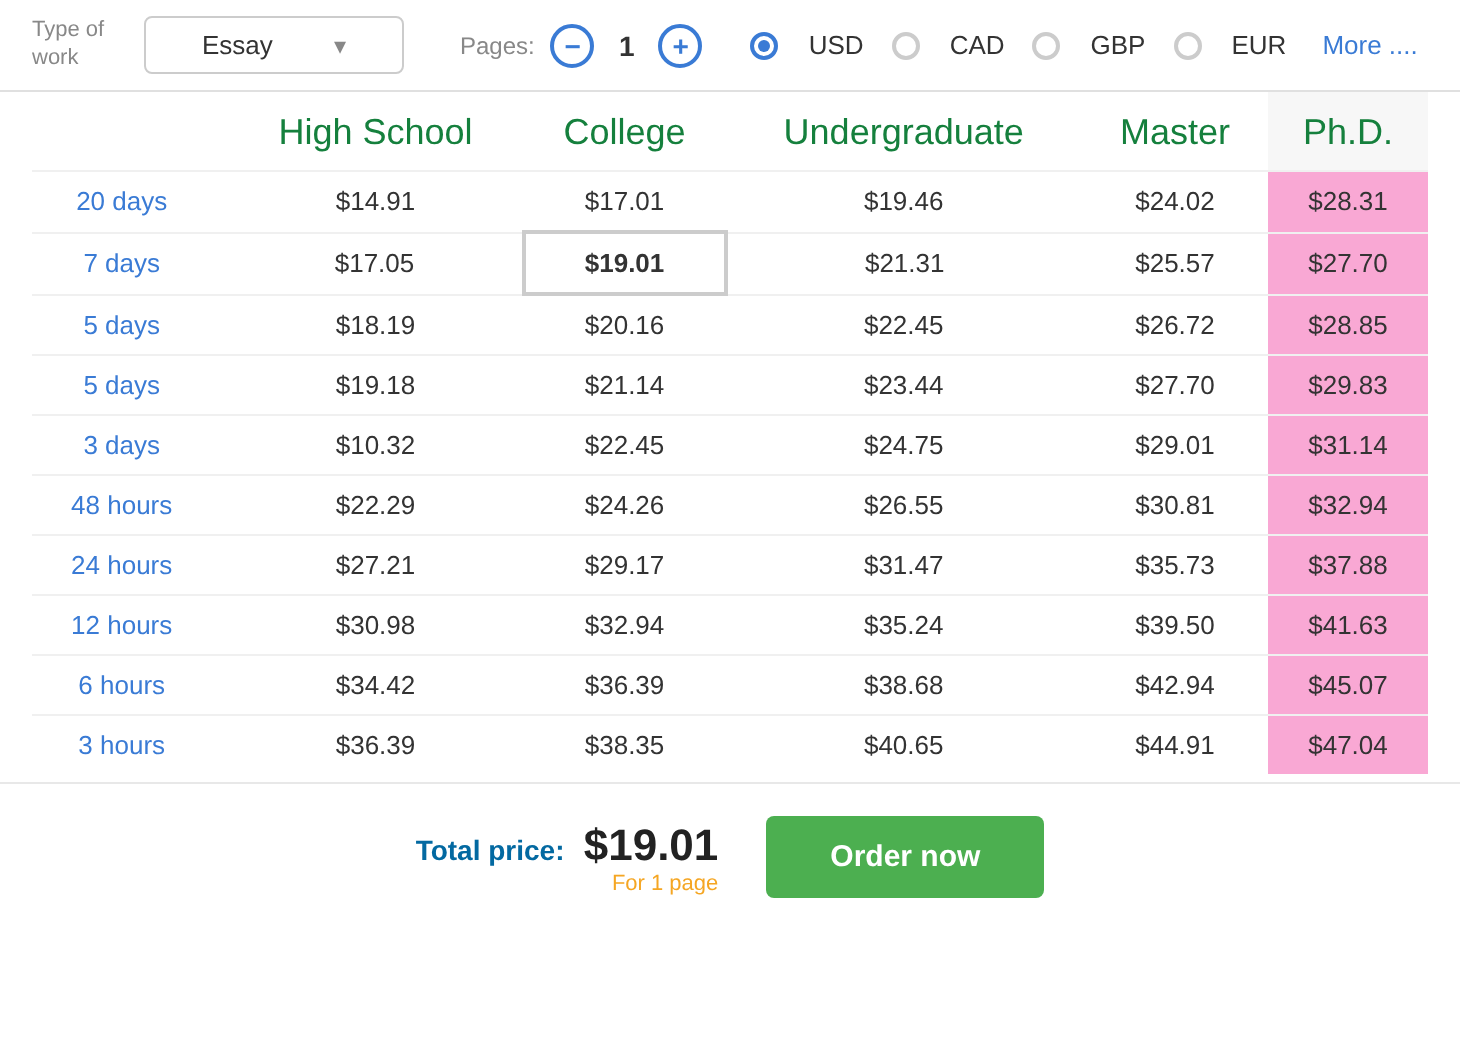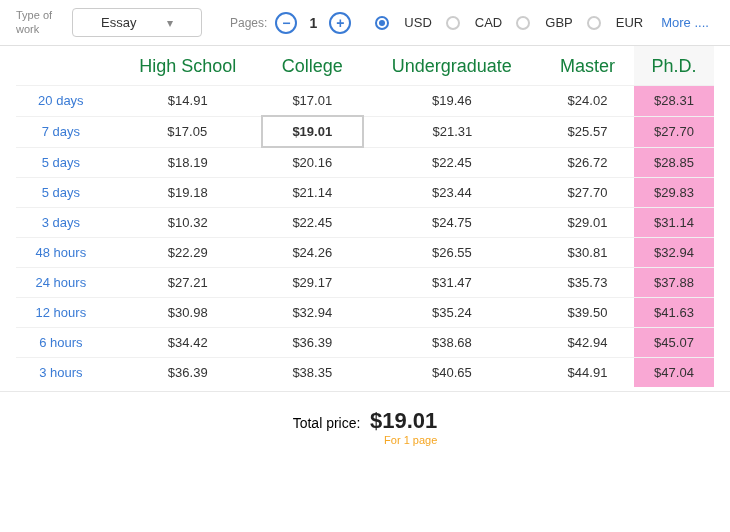--- a/index.html
+++ b/index.html
@@ -145,22 +145,22 @@
       gap: 24px;
       padding: 16px 0 12px;
       border-top: 1px solid #e8e8e8;
       margin-top: 4px;
     }
     .total-section {
       text-align: right;
     }
     .total-label {
       font-size: 14px;
-      color: #000000;
-      font-weight: normal;
+      color: #0369a1;
+      font-weight: bold;
     }
     .total-subtext {
       font-size: 11px;
       color: #f5a623;
     }
     .total-price {
       font-size: 22px;
       font-weight: bold;
       color: #222;
       margin-left: 6px;
@@ -314,13 +314,14 @@
       </tbody>
   </table>
 </div>
 
 <div class="footer">
   <div class="total-section">
     <span class="total-label">Total price:</span>
     <span class="total-price">$19.01</span>
     <div class="total-subtext">For 1 page</div>
   </div>
+  <button class="order-btn">Order now</button>
 </div>
 
 </body></html>

